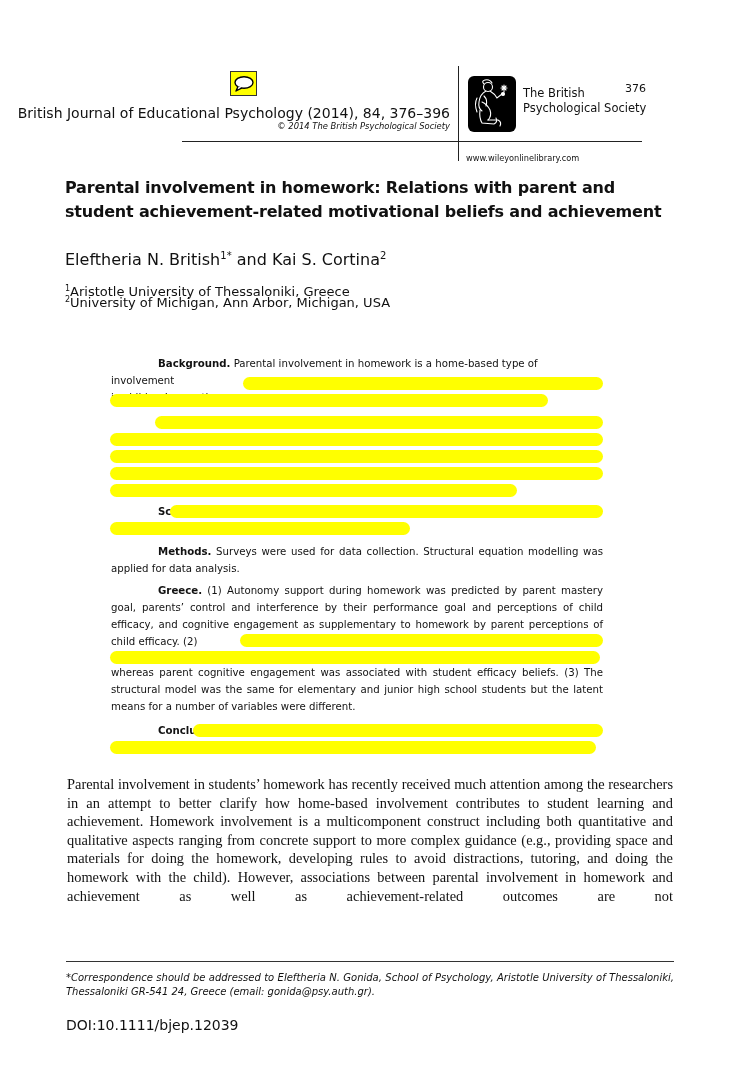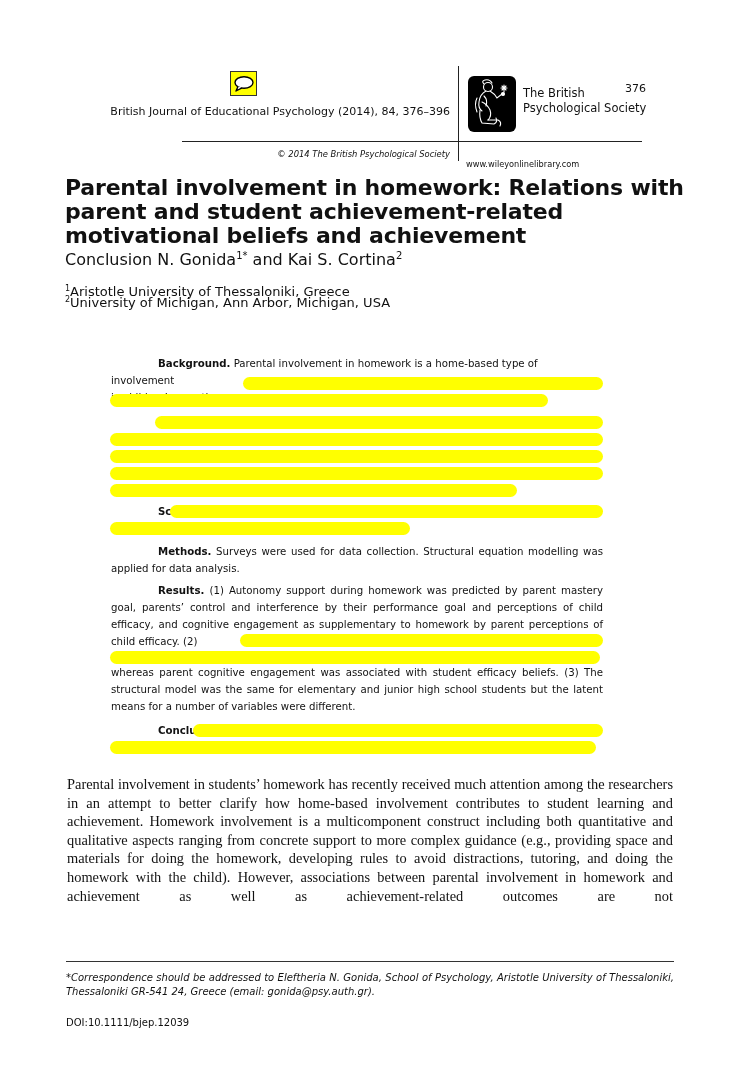--- a/index.html
+++ b/index.html
@@ -5,46 +5,46 @@
   html, body { margin: 0; padding: 0; background: #ffffff; }
   body { width: 754px; height: 1084px; position: relative; overflow: hidden; color: #111; }
   .sans { font-family: "DejaVu Sans", "Liberation Sans", sans-serif; }
   .serif { font-family: "Liberation Serif", "DejaVu Serif", serif; }
 
   .page-number { position: absolute; top: 55px; right: 108px; font-size: 11px; margin-top: 27px; }
 
   .comment-icon { position: absolute; left: 230px; top: 71px; width: 27px; height: 25px; background: #ffff00; border: 1px solid #333; box-sizing: border-box; }
   .comment-icon svg { position: absolute; left: 2px; top: 3px; }
 
-  .journal-line { position: absolute; right: 304px; top: 105px; font-size: 11px; text-align: right; white-space: nowrap; }
-  .copyright-line { position: absolute; right: 304px; top: 121px; font-size: 8.4px; font-style: italic; text-align: right; white-space: nowrap; margin-top: 28px; }
+  .journal-line { position: absolute; right: 304px; top: 105px; font-size: 14px; text-align: right; white-space: nowrap; }
+  .copyright-line { position: absolute; right: 304px; top: 121px; font-size: 8.4px; font-style: italic; text-align: right; white-space: nowrap; }
 
   .header-rule-left { position: absolute; left: 182px; top: 141px; width: 276px; border-top: 1.5px solid #222; }
   .header-rule-right { position: absolute; left: 458px; top: 141px; width: 184px; border-top: 1px solid #222; }
   .header-vrule { position: absolute; left: 458px; top: 66px; height: 95px; border-left: 1.5px solid #222; }
 
   .bps-logo { position: absolute; left: 468px; top: 76px; width: 48px; height: 56px; background: #000; border-radius: 6px; overflow: hidden; }
   .bps-name { position: absolute; left: 523px; top: 86px; font-size: 11.5px; line-height: 15px; }
-  .wiley-url { position: absolute; left: 466px; top: 159px; font-size: 8.2px; }
+  .wiley-url { position: absolute; left: 466px; top: 153px; font-size: 8.2px; }
 
-  .title { position: absolute; left: 65px; top: 176px; width: 620px; font-size: 22px; font-weight: bold; line-height: 24px; letter-spacing: -0.2px; }
+  .title { position: absolute; left: 65px; top: 176px; width: 620px; font-size: 16px; font-weight: bold; line-height: 24px; letter-spacing: -0.2px; }
   .authors { position: absolute; left: 65px; top: 250px; font-size: 16px; }
   .authors sup { font-size: 10px; }
   .affil { position: absolute; left: 65px; font-size: 13px; }
   .affil sup { font-size: 8px; }
 
   .abstract { position: absolute; left: 111px; width: 492px; font-size: 10.2px; line-height: 17px; }
   .abstract .label { font-weight: bold; padding-left: 47px; }
   .hl-block { position: absolute; background: #ffff00; border-radius: 8px; height: 13px; }
 
   .body-text { position: absolute; left: 67px; top: 775px; width: 606px; font-size: 14.4px; line-height: 18.6px; text-align: justify; text-align-last: justify; }
 
   .footnote-rule { position: absolute; left: 66px; top: 961px; width: 608px; border-top: 1px solid #333; }
   .footnote { position: absolute; left: 66px; top: 971px; width: 608px; font-size: 10px; font-style: italic; line-height: 14px; text-align: justify; }
-  .doi { position: absolute; left: 66px; top: 1017px; font-size: 10px; }
+  .doi { position: absolute; left: 66px; top: 1017px; font-size: 14px; }
 </style>
 </head>
 <body>
 
 <div class="page-number sans">376</div>
 
 <div class="comment-icon">
   <svg width="22" height="18" viewBox="0 0 22 18">
     <ellipse cx="11" cy="7.5" rx="9" ry="5.8" fill="#fff" stroke="#000" stroke-width="1.4"></ellipse>
     <path d="M5 11.5 L3 16 L9 12.8" fill="#fff" stroke="#000" stroke-width="1.4" stroke-linejoin="round"></path>
@@ -77,21 +77,21 @@
 </div>
 <div class="bps-name sans">
   <div>The British</div>
   <div>Psychological Society</div>
 </div>
 <div class="wiley-url sans">www.wileyonlinelibrary.com</div>
 
 <div class="title sans">Parental involvement in homework: Relations with parent and student achievement-related motivational beliefs and achievement</div>
 
 <div class="authors sans">
-  <span>Conclusion N. Gonida</span><sup>1*</sup><span> and </span><span>Kai S. Cortina</span><sup>2</sup>
+  <span>Eleftheria N. British</span><sup>1*</sup><span> and </span><span>Kai S. Cortina</span><sup>2</sup>
 </div>
 
 <div class="affil sans" style="top:284px;text-align:center;"><sup>1</sup><span>Aristotle University of Thessaloniki, Greece</span></div>
 <div class="affil sans" style="top:295px;"><sup>2</sup><span>University of Michigan, Ann Arbor, Michigan, USA</span></div>
 
 <div class="abstract sans" style="top:355px;">
   <span class="label">Background.</span>
   <span>Parental involvement in homework is a home-based type of involvement</span><br>
   <span>in children’s equation.</span>
 </div>
@@ -112,21 +112,21 @@
 </div>
 <div class="hl-block" style="left:170px; top:505px; width:433px;"></div>
 <div class="hl-block" style="left:110px; top:522px; width:300px;"></div>
 
 <div class="abstract sans" style="top:543px; text-align: justify;">
   <span class="label">Methods.</span>
   <span>Surveys were used for data collection. Structural equation modelling was applied for data analysis.</span>
 </div>
 
 <div class="abstract sans" style="top:582px; text-align: justify;">
-  <span class="label">Results.</span>
+  <span class="label">Greece.</span>
   <span>(1) Autonomy support during homework was predicted by parent mastery goal, parents’ control and interference by their performance goal and perceptions of child efficacy, and cognitive engagement as supplementary to homework by parent perceptions of child efficacy. (2)</span>
 </div>
 <div class="hl-block" style="left:240px; top:634px; width:363px;"></div>
 <div class="hl-block" style="left:110px; top:651px; width:490px;"></div>
 <div class="abstract sans" style="top:664px; text-align: justify;">
   <span>whereas parent cognitive engagement was associated with student efficacy beliefs. (3) The structural model was the same for elementary and junior high school students but the latent means for a number of variables were different.</span>
 </div>
 
 <div class="abstract sans" style="top:722px;">
   <span class="label">Conclusion.</span>

